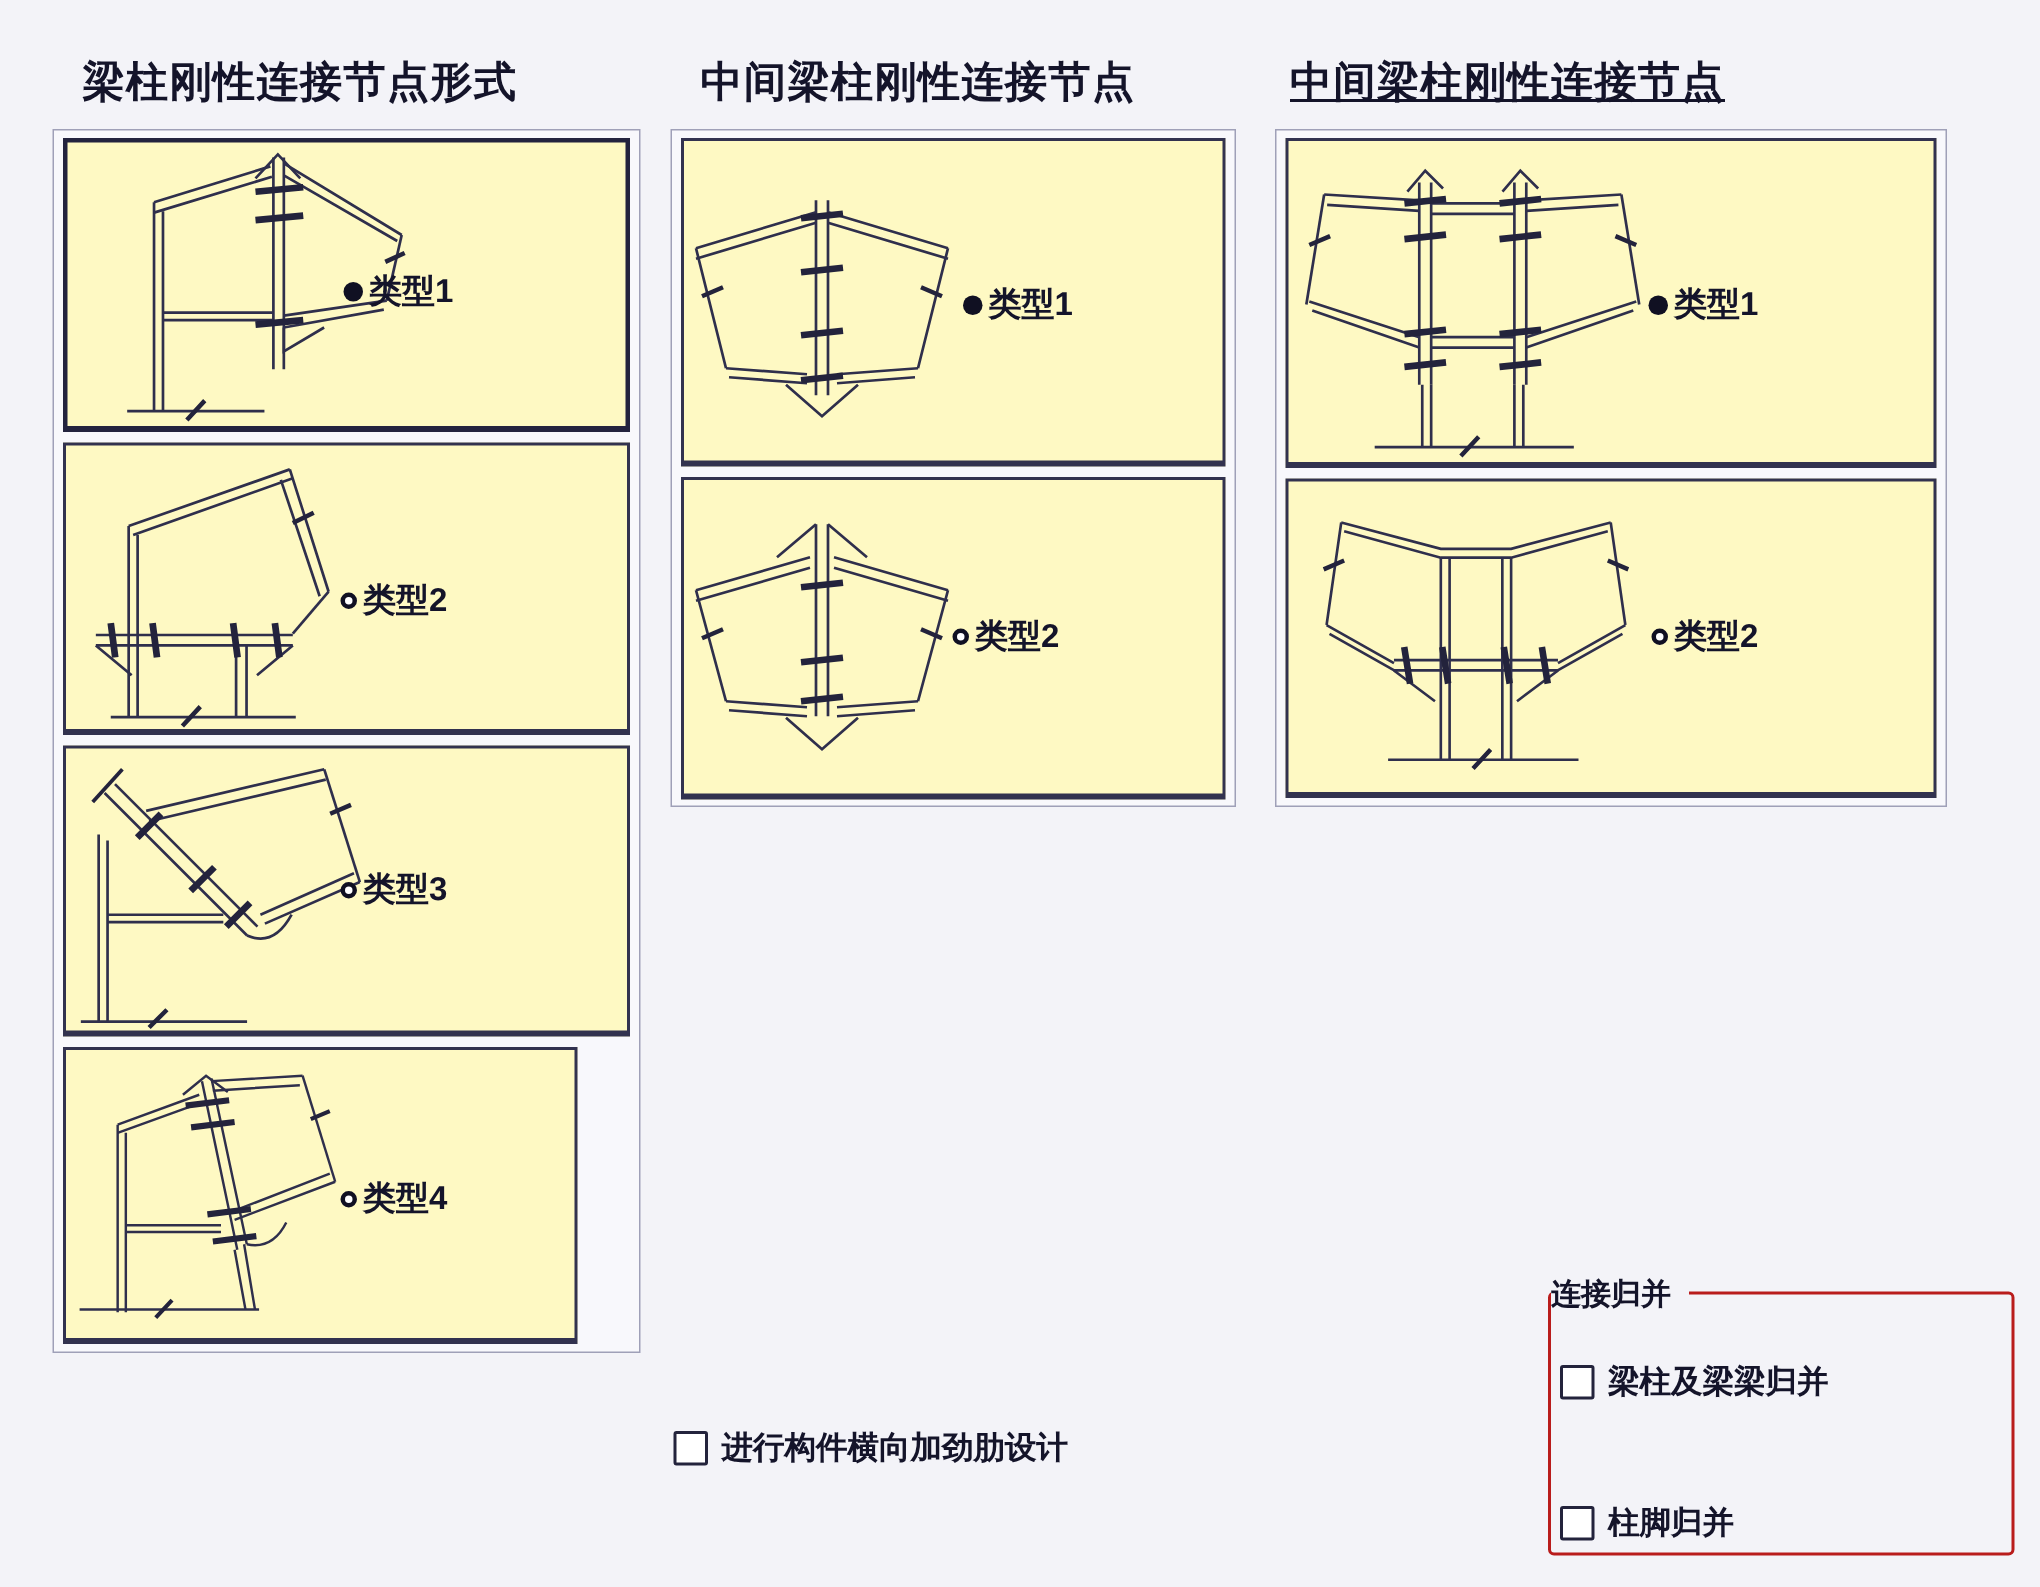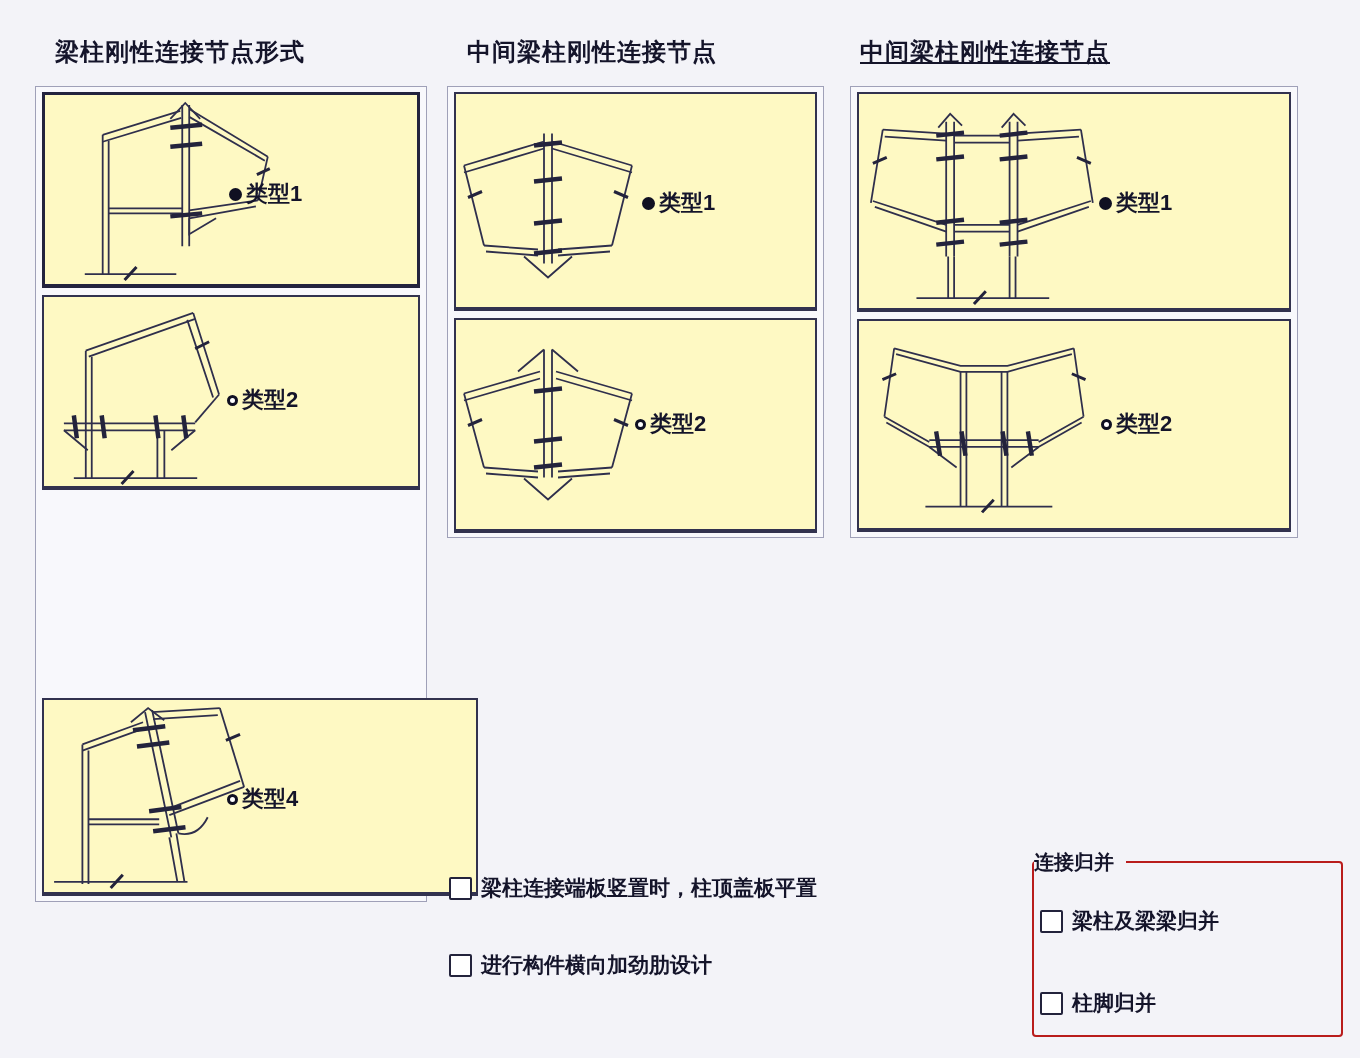--- a/index.html
+++ b/index.html
@@ -1,18 +1,18 @@
 <!DOCTYPE html>
 <html><head>
 <meta charset="utf-8">
 <style>
   html,body{margin:0;padding:0;background:#f3f3f8;}
   .canvas{position:relative;width:1360px;height:1058px;background:#f3f3f8;
           font-family:"Liberation Sans","DejaVu Sans",sans-serif;color:#17172c;overflow:hidden;}
-  .gtitle{position:absolute;font-size:24px;font-weight:700;letter-spacing:1px;color:#14142a;white-space:nowrap;}
+  .gtitle{position:absolute;font-size:28px;font-weight:700;letter-spacing:1px;color:#14142a;white-space:nowrap;}
   .obox{position:absolute;background:#f8f8fc;border:1px solid #9fa0b8;box-sizing:border-box;}
   .panel{position:absolute;background:#fef9c3;border:2px solid #32324f;border-bottom-width:4px;box-sizing:border-box;}
   .panel.sel{border-width:3px;border-bottom-width:4px;border-color:#23233e;}
   .draw{position:absolute;left:0;top:0;width:100%;height:100%;}
   .radio{position:absolute;display:flex;align-items:center;gap:4px;font-size:22px;font-weight:700;color:#14142a;white-space:nowrap;cursor:default;}
   .dot{width:13px;height:13px;border-radius:50%;background:#101022;flex:none;}
   .ring{width:11px;height:11px;border-radius:50%;border:3px solid #101022;background:#ffffff;box-sizing:border-box;flex:none;}
   .cbrow{position:absolute;display:flex;align-items:center;gap:9px;font-size:21px;font-weight:600;color:#14142a;white-space:nowrap;}
   .cb{width:23px;height:23px;border:2px solid #23233c;background:#ffffff;border-radius:2px;box-sizing:border-box;flex:none;}
   .gbox{position:absolute;border:2px solid #b91c1c;border-radius:4px;box-sizing:border-box;}
@@ -76,22 +76,49 @@
       <g stroke="#23233c" stroke-width="3" fill="none">
         <path d="M152,52 L166,45 M78,188 L90,175"></path>
       </g>
     </svg>
     <div class="radio" style="left:183px;top:88px;">
       <span class="ring"></span>
       <span>类型2</span>
     </div>
   </div>
 
-
-  <div class="panel" style="left:42px;top:698px;width:436px;height:198px;">
+  <div class="panel" style="left:42px;top:497px;width:378px;height:194px;">
+    <svg class="draw" viewBox="0 0 374 190" preserveAspectRatio="xMinYMid meet">
+      <g stroke="#2f2f4c" stroke-width="1.8" fill="none">
+        <path d="M26,30 L122,126 M33,24 L129,120"></path>
+        <path d="M54,42 L174,14 M56,49 L175,21"></path>
+        <path d="M174,14 L198,90"></path>
+        <path d="M198,90 L134,118 M194,84 L131,112"></path>
+        <path d="M122,126 Q140,134 152,112"></path>
+        <path d="M22,58 L22,184 M28,62 L28,184"></path>
+        <path d="M28,112 L106,112 M28,117 L106,117"></path>
+        <path d="M10,184 L122,184"></path>
+      </g>
+      <g stroke="#23233c" stroke-width="2.5" fill="none">
+        <path d="M18,36 L38,14"></path>
+      </g>
+      <g stroke="#23233c" stroke-width="4.5" fill="none">
+        <path d="M48,60 L64,44 M84,96 L100,80 M108,120 L124,104"></path>
+      </g>
+      <g stroke="#23233c" stroke-width="3" fill="none">
+        <path d="M178,44 L192,38 M56,188 L68,176"></path>
+      </g>
+    </svg>
+    <div class="radio" style="left:183px;top:79px;">
+      <span class="ring"></span>
+      <span>类型3</span>
+    </div>
+  </div>
+
+  <div class="panel" style="left:42px;top:698px;width:343px;height:198px;">
     <svg class="draw" viewBox="0 0 374 190" preserveAspectRatio="xMinYMid meet">
       <g stroke="#2f2f4c" stroke-width="1.8" fill="none">
         <path d="M86,22 L103,8 L119,20"></path>
         <path d="M100,12 L126,136 M107,10 L133,132"></path>
         <path d="M38,44 L98,22 M38,50 L99,28"></path>
         <path d="M38,44 L38,182 M44,50 L44,182"></path>
         <path d="M44,118 L114,118 M44,123 L114,123"></path>
         <path d="M107,12 L174,8 M108,19 L172,15"></path>
         <path d="M174,8 L198,86"></path>
         <path d="M198,86 L124,114 M194,80 L122,108"></path>
@@ -211,34 +238,30 @@
       <g stroke="#23233c" stroke-width="3" fill="none">
         <path d="M24,60 L38,54 M218,54 L232,60 M126,196 L138,183"></path>
       </g>
     </svg>
     <div class="radio" style="left:242px;top:88px;">
       <span class="ring"></span>
       <span>类型2</span>
     </div>
   </div>
 
-  <div class="cbrow" style="left:449px;top:874px;">
-    <span class="cb"></span>
-    <span>梁柱连接端板竖置时，柱顶盖板平置</span>
-  </div>
   <div class="cbrow" style="left:449px;top:951px;">
     <span class="cb"></span>
     <span>进行构件横向加劲肋设计</span>
   </div>
 
   <div class="gbox" style="left:1032px;top:861px;width:311px;height:176px;">
     <div class="legend">连接归并</div>
     <div class="cbrow" style="left:6px;top:44px;">
       <span class="cb"></span>
       <span>梁柱及梁梁归并</span>
     </div>
-    <div class="cbrow" style="left:6px;top:126px;justify-content:space-between;">
+    <div class="cbrow" style="left:6px;top:138px;justify-content:space-between;">
       <span class="cb"></span>
       <span>柱脚归并</span>
     </div>
   </div>
 
 </div>
 
 </body></html>

